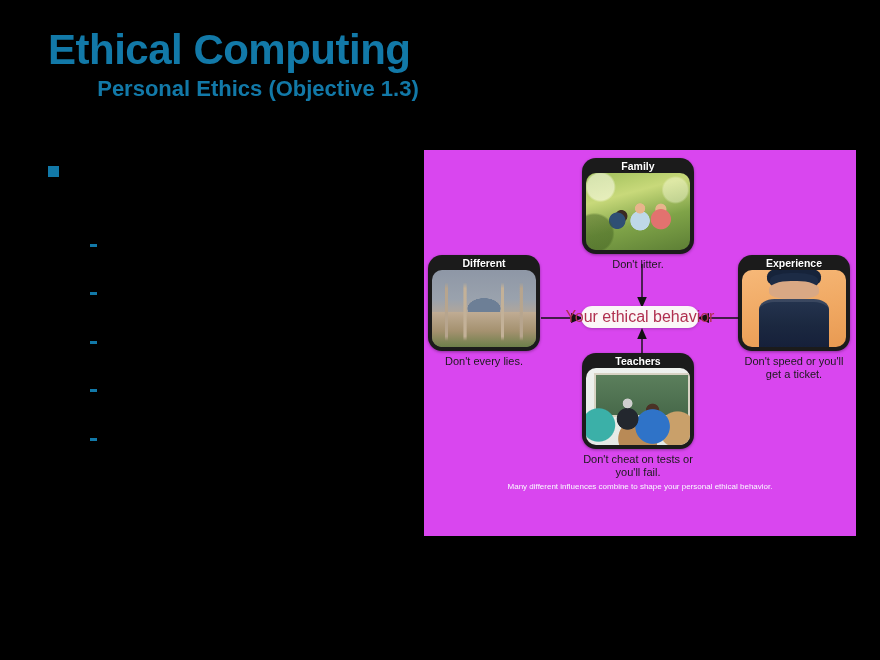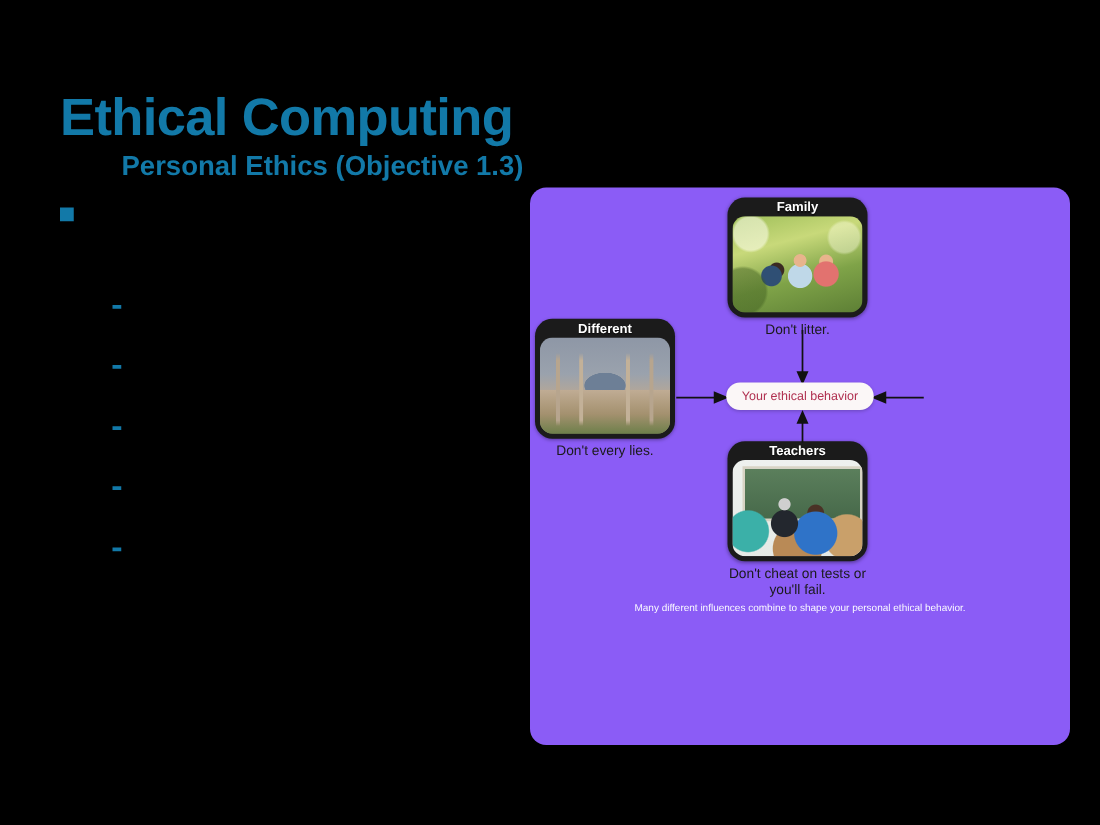--- a/index.html
+++ b/index.html
@@ -23,21 +23,20 @@
     top: 28px;
     width: 420px;
   }
   #slide-title {
     font-size: 42px;
     font-weight: bold;
     color: #1279a8;
     letter-spacing: -0.5px;
     line-height: 1.05;
     white-space: nowrap;
-    margin-top: 44px;
   }
   #slide-subtitle {
     font-size: 22px;
     font-weight: bold;
     color: #1279a8;
     line-height: 1.15;
     margin-top: 4px;
     white-space: nowrap;
     text-align: center;
   }
@@ -83,24 +82,23 @@
     font-size: 13.5px;
     line-height: 1.35;
   }
 
   
   #figure-panel {
     position: absolute;
     left: 424px;
     top: 150px;
     width: 432px;
-    height: 446px;
-    background: #8b5cf6;
+    height: 386px;
+    background: #d946ef;
     overflow: hidden;
-    border-radius: 13px;
   }
 
   .node-card {
     position: absolute;
     width: 112px;
     text-align: center;
   }
   .card-frame {
     width: 112px;
     height: 96px;
@@ -150,21 +148,21 @@
     width: 118px;
     height: 22px;
     background: #fbf7f7;
     border-radius: 11px;
     box-shadow: 0 1px 3px rgba(0,0,0,0.22);
     display: flex;
     align-items: center;
     justify-content: center;
   }
   #central-label {
-    font-size: 10px;
+    font-size: 16px;
     color: #b03050;
     white-space: nowrap;
   }
 
   
   .arrow-svg {
     position: absolute;
     overflow: visible;
   }
   #arrow-family     { left: 208px; top: 114px;  width: 20px;  height: 44px; }
@@ -335,20 +333,29 @@
   <div class="node-card" id="card-religion">
     <div class="card-frame">
       <div class="card-title">Different</div>
       <div class="card-photo">
         <div class="ph ph-religion"></div>
       </div>
     </div>
     <div class="card-caption">Don't every lies.</div>
   </div>
 
+  <div class="node-card" id="card-experience">
+    <div class="card-frame">
+      <div class="card-title">Experience</div>
+      <div class="card-photo">
+        <div class="ph ph-experience"></div>
+      </div>
+    </div>
+    <div class="card-caption">Don't speed or you'll get a ticket.</div>
+  </div>
 
   <div class="node-card" id="card-teachers">
     <div class="card-frame">
       <div class="card-title">Teachers</div>
       <div class="card-photo">
         <div class="ph ph-teachers"></div>
       </div>
     </div>
     <div class="card-caption">Don't cheat on tests or you'll fail.</div>
   </div>

